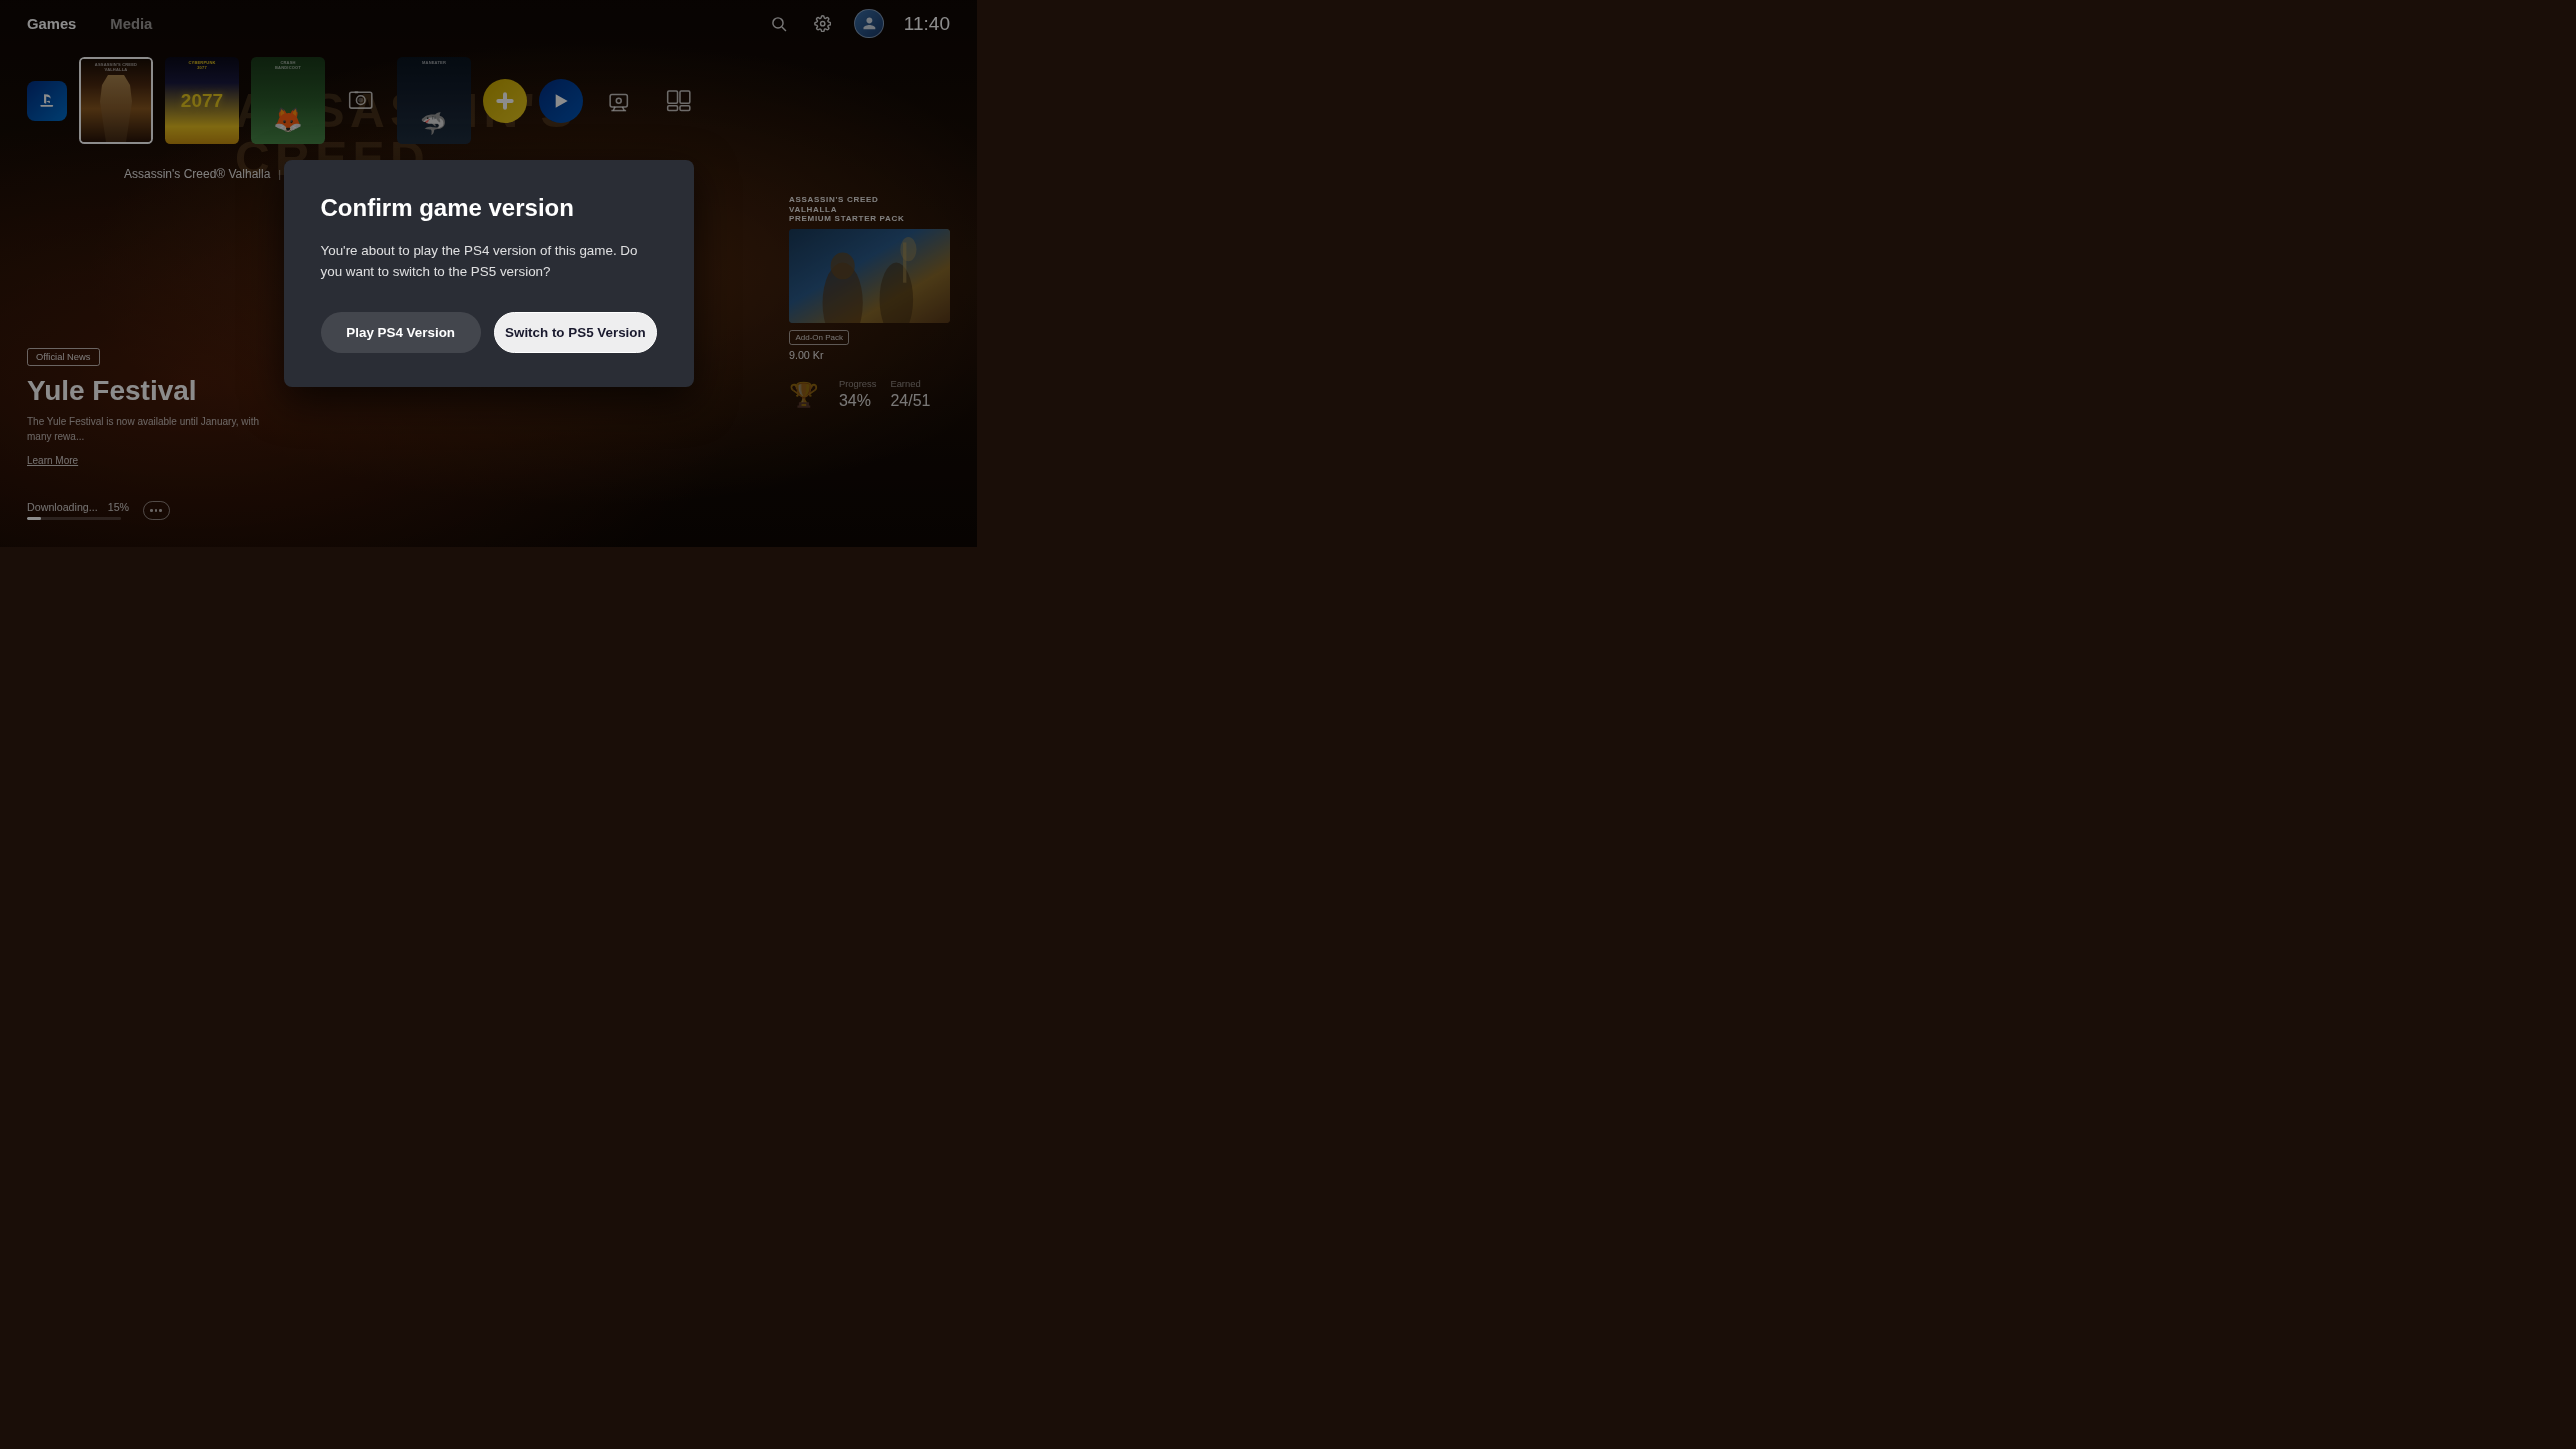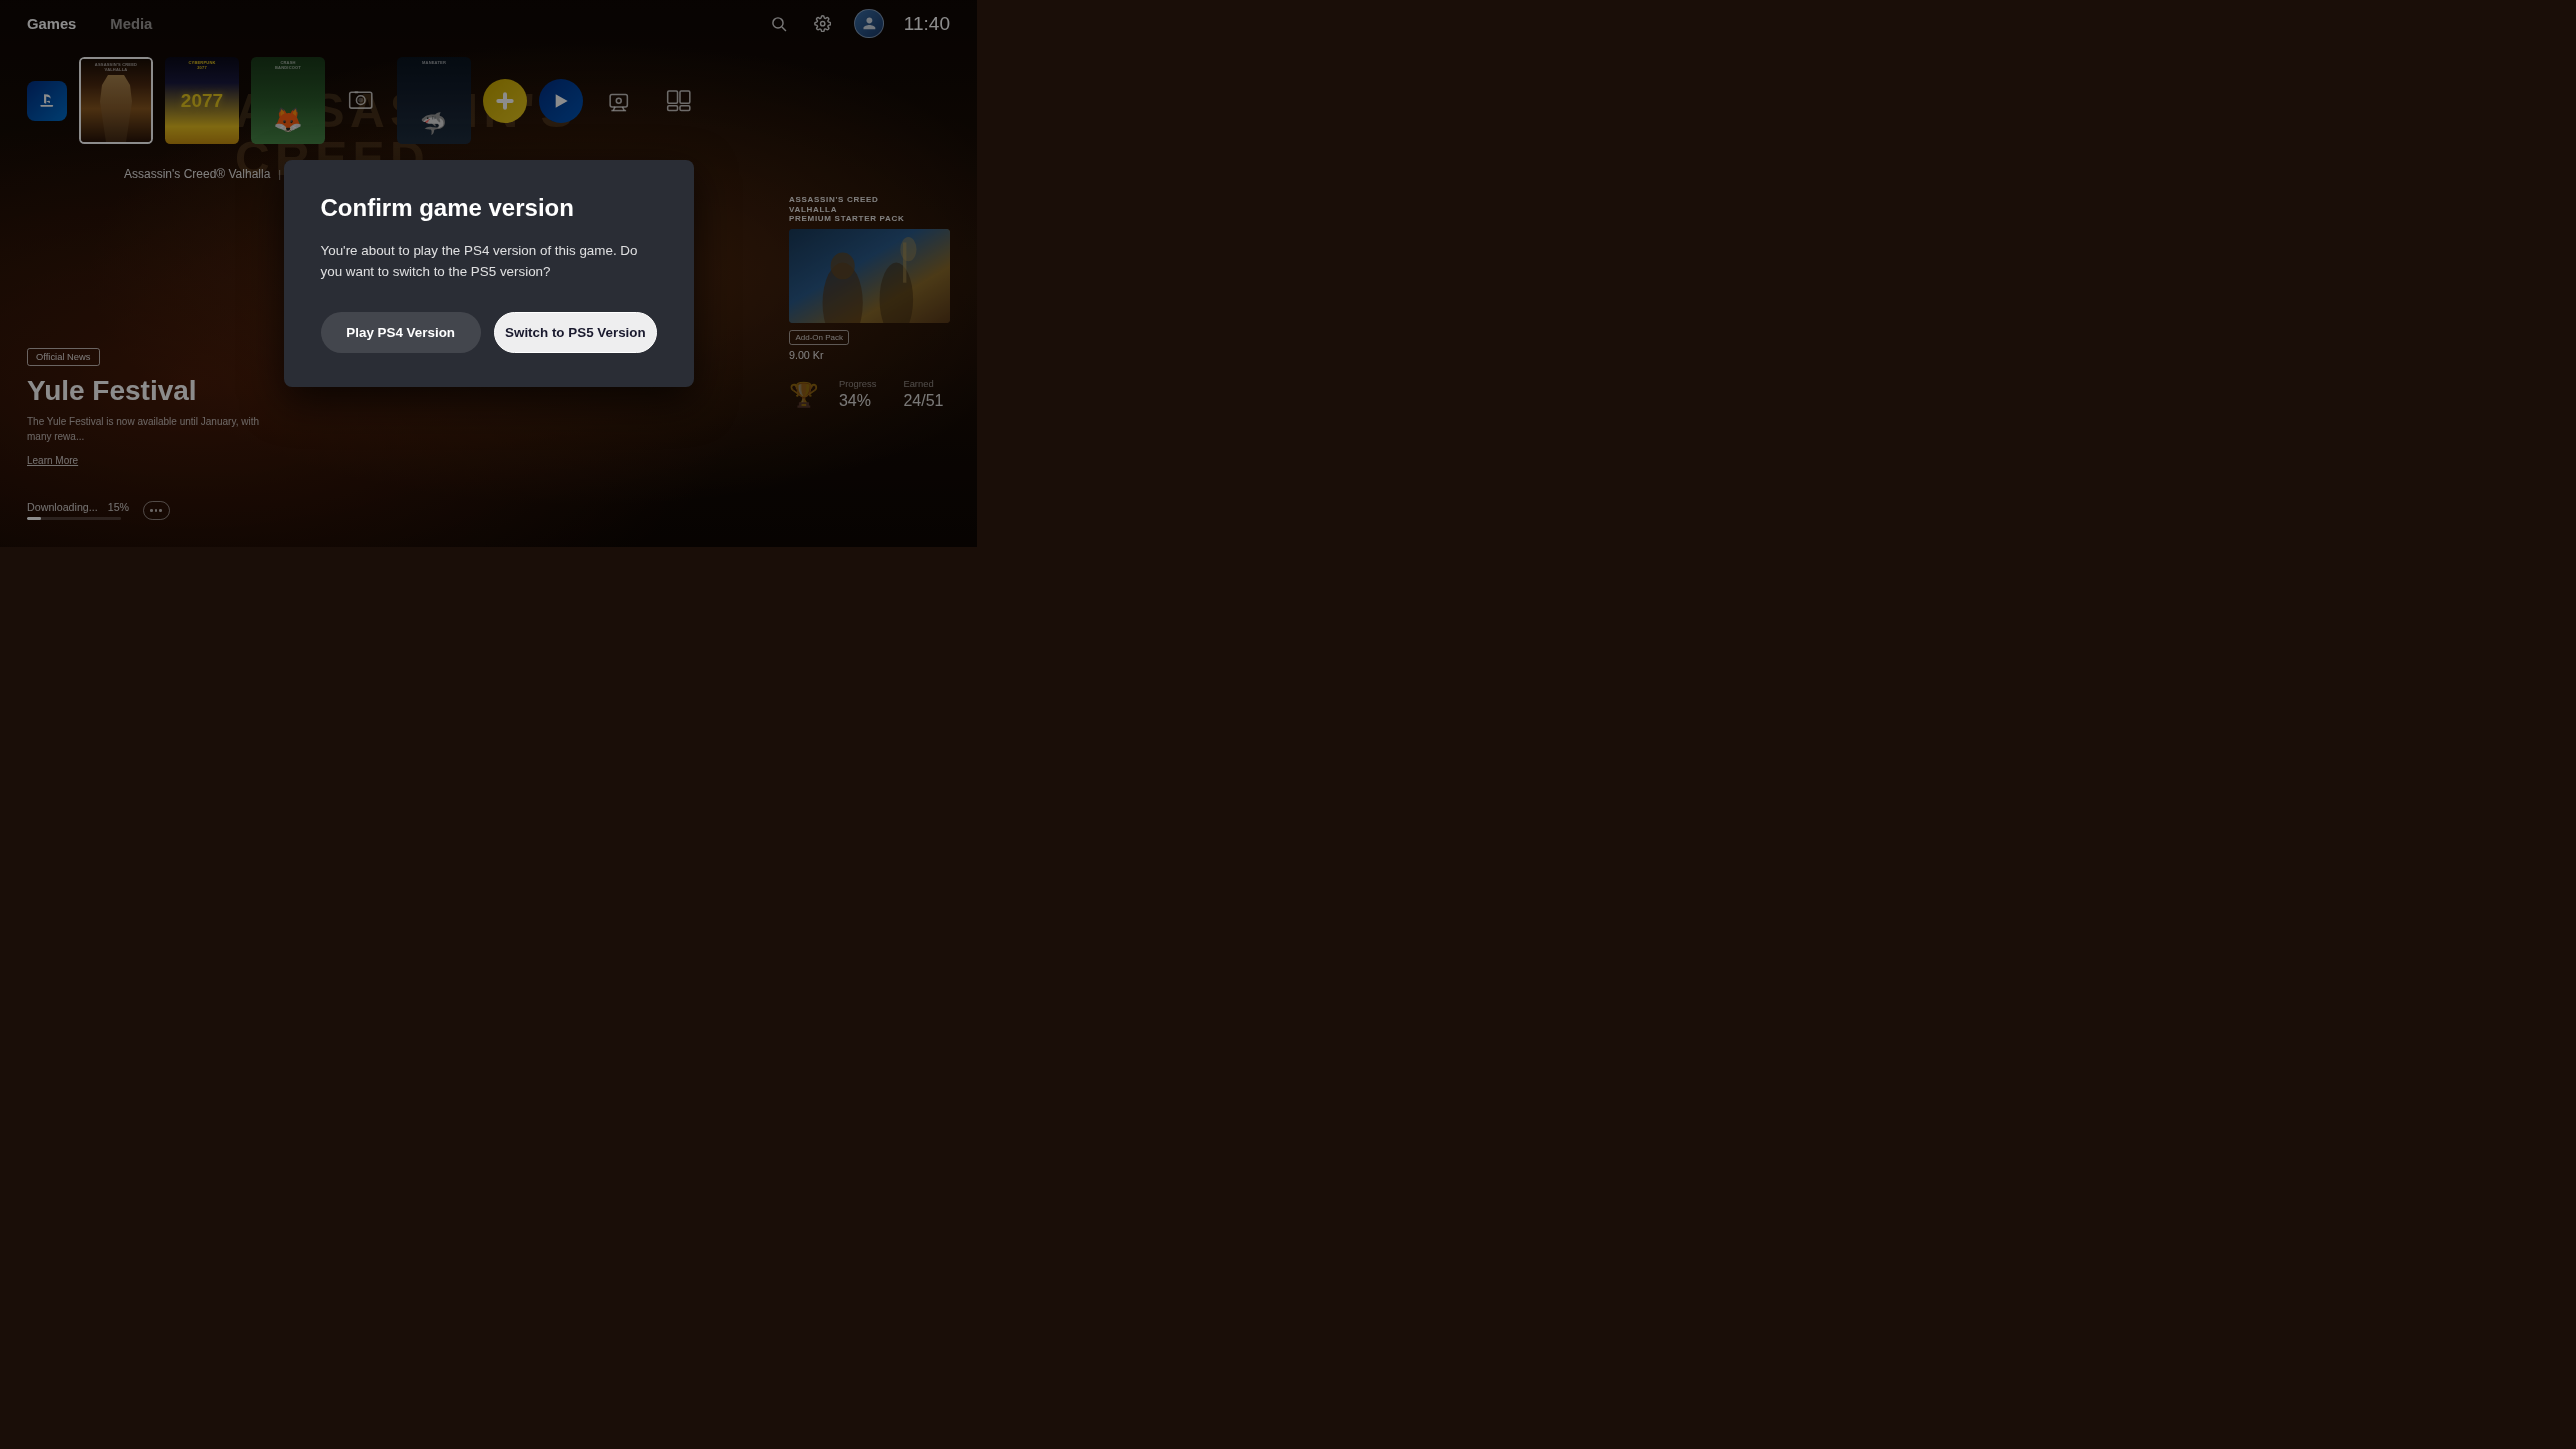--- a/index.html
+++ b/index.html
@@ -372,21 +372,21 @@
     }
 
     .trophy-icon {
       font-size: 24px;
       color: rgba(255,255,255,0.5);
       margin-top: 2.7px;
     }
 
     .trophy-stats {
       display: flex;
-      gap: 27px;
+      gap: 14px;
     }
 
     .trophy-stat {
       display: flex;
       flex-direction: column;
       gap: 2.7px;
     }
 
     .trophy-stat-label {
       font-size: 9.4px;

